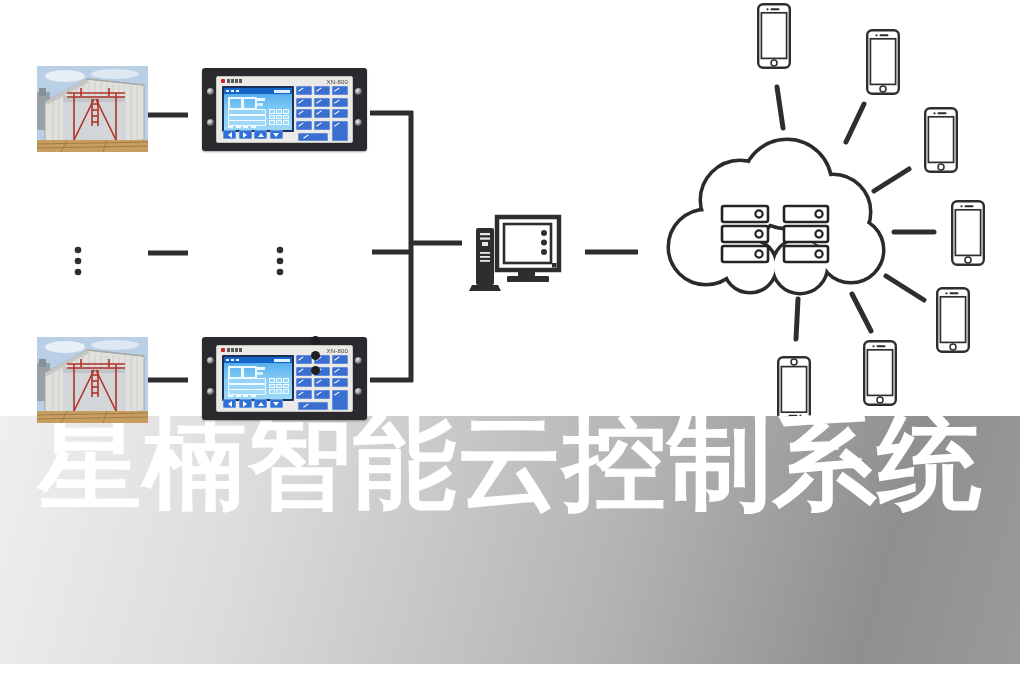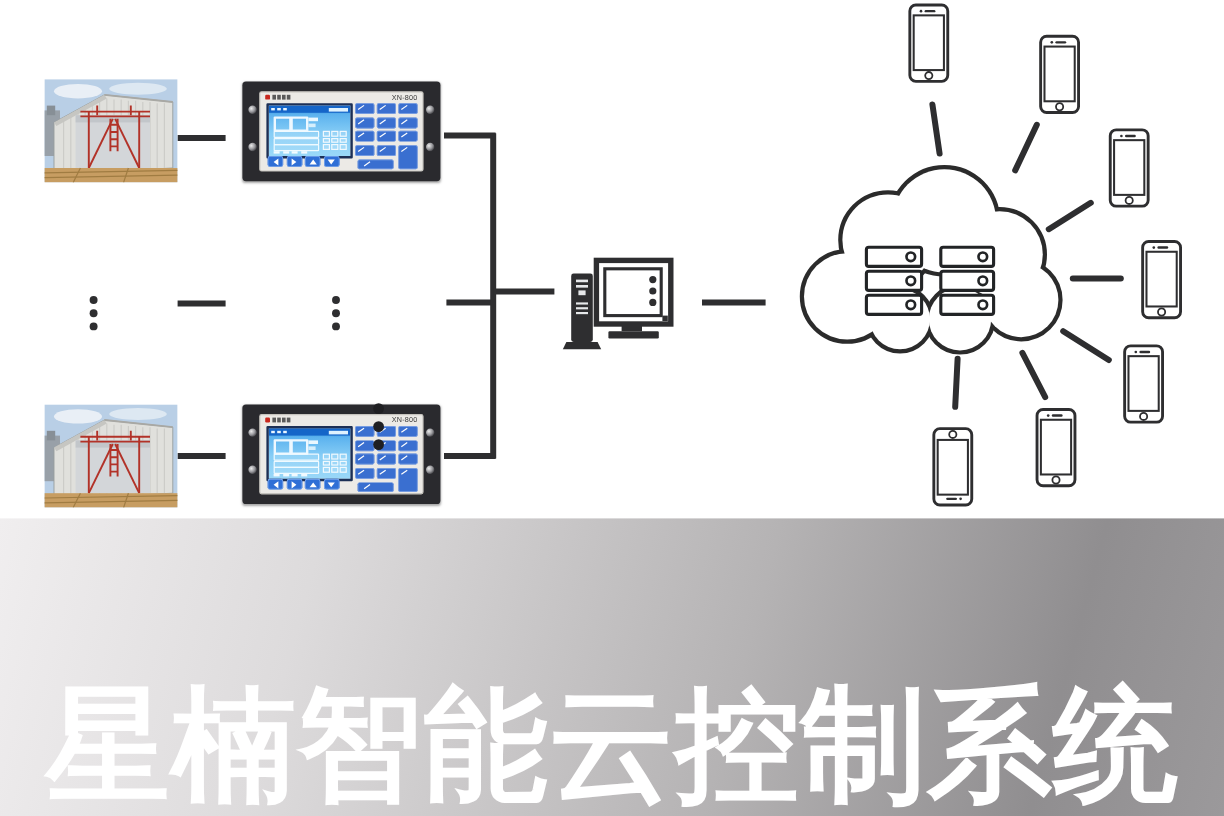--- a/index.html
+++ b/index.html
@@ -47,23 +47,23 @@
   .tri{width:0;height:0;}
   .tri-l{border:3px solid transparent;border-right:4.5px solid #fff;border-left:0;}
   .tri-r{border:3px solid transparent;border-left:4.5px solid #fff;border-right:0;}
   .tri-u{border:3px solid transparent;border-bottom:4.5px solid #fff;border-top:0;}
   .tri-d{border:3px solid transparent;border-top:4.5px solid #fff;border-bottom:0;}
   .keypad{position:absolute;left:79px;top:9px;width:54px;height:55px;}
   .kb{position:absolute;background:#3a6fd0;border-radius:1.5px;box-shadow:inset 0 0 0 .6px #89aae6;}
   .kb::after{content:"";position:absolute;left:2px;top:3px;width:6px;height:1.3px;background:#fff;transform:rotate(-35deg);}
   .kb.wide::after{left:5px;top:3.5px;}
   
-  .banner{position:absolute;left:0;top:432px;width:1020px;height:248px;z-index:1;
+  .banner{position:absolute;left:0;top:416px;width:1020px;height:248px;z-index:1;
     background:linear-gradient(105deg,#f0eeef 0%,#dddbdc 25%,#b5b3b4 60%,#908e90 85%,#9b999b 100%);
-    display:flex;align-items:flex-end;justify-content:center;}
+    display:flex;align-items:flex-start;justify-content:center;}
   .banner-title{margin:0;transform:translateY(-6px);font-size:104px;font-weight:900;color:#ffffff;
     letter-spacing:1px;white-space:nowrap;line-height:1;}
 </style>
 </head>
 <body>
 
 <svg width="0" height="0" style="position:absolute" aria-hidden="true">
   <defs>
     <g id="site-photo-proto">
       <rect width="111" height="86" fill="#b9cfe6"></rect>

